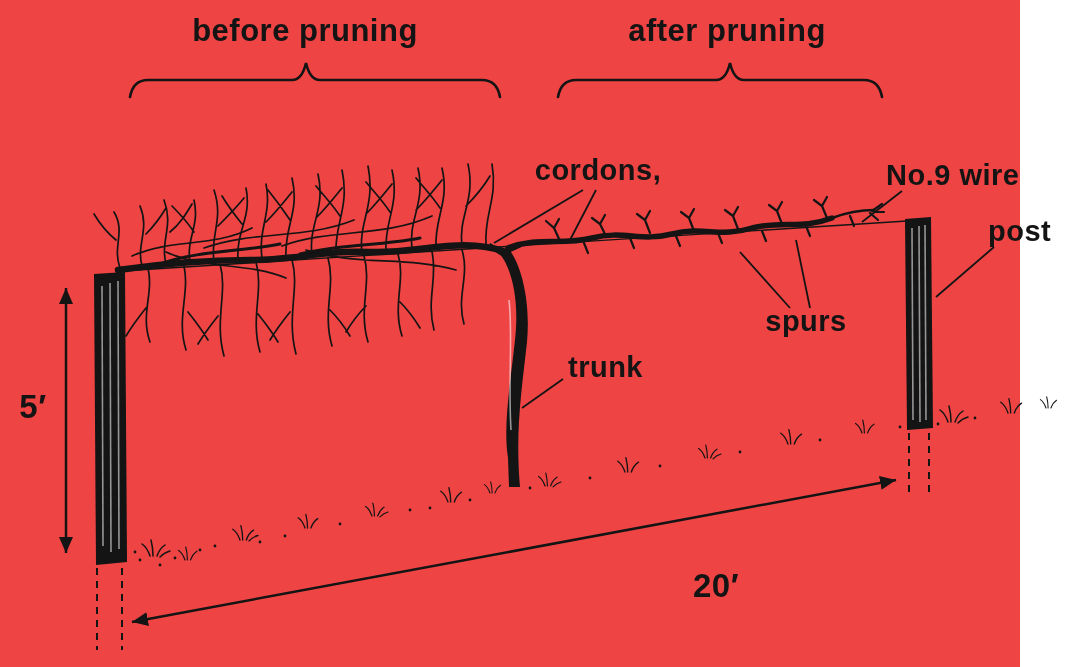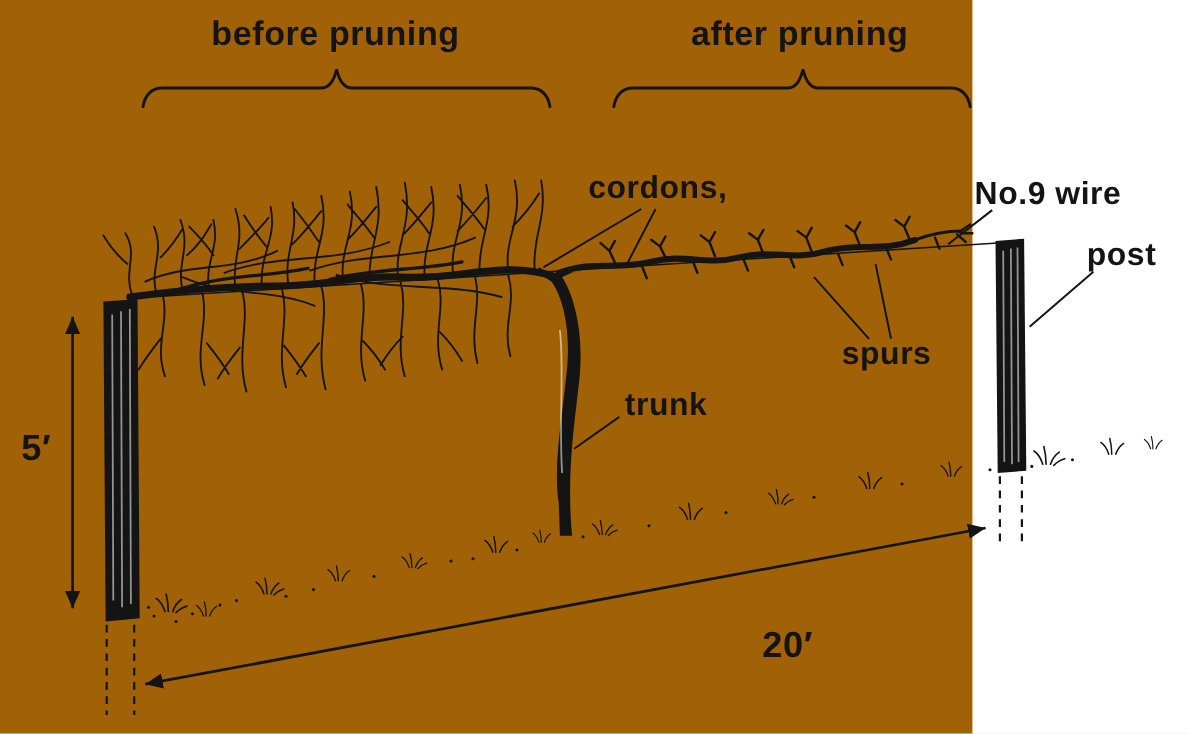--- a/index.html
+++ b/index.html
@@ -5,23 +5,23 @@
   html, body {
     margin: 0;
     padding: 0;
     background: #ffffff;
     width: 1080px;
     height: 667px;
     overflow: hidden;
   }
   .stage {
     position: relative;
-    width: 884px;
+    width: 1020px;
     height: 667px;
-    background: #a16207;
+    background: #ef4444;
   }
   svg { display: block; }
   .lbl {
     font-family: "Liberation Sans", sans-serif;
     font-weight: 700;
     font-size: 29px;
     fill: #141414;
     letter-spacing: 0.5px;
   }
   .lbl-big { font-size: 31px; }

